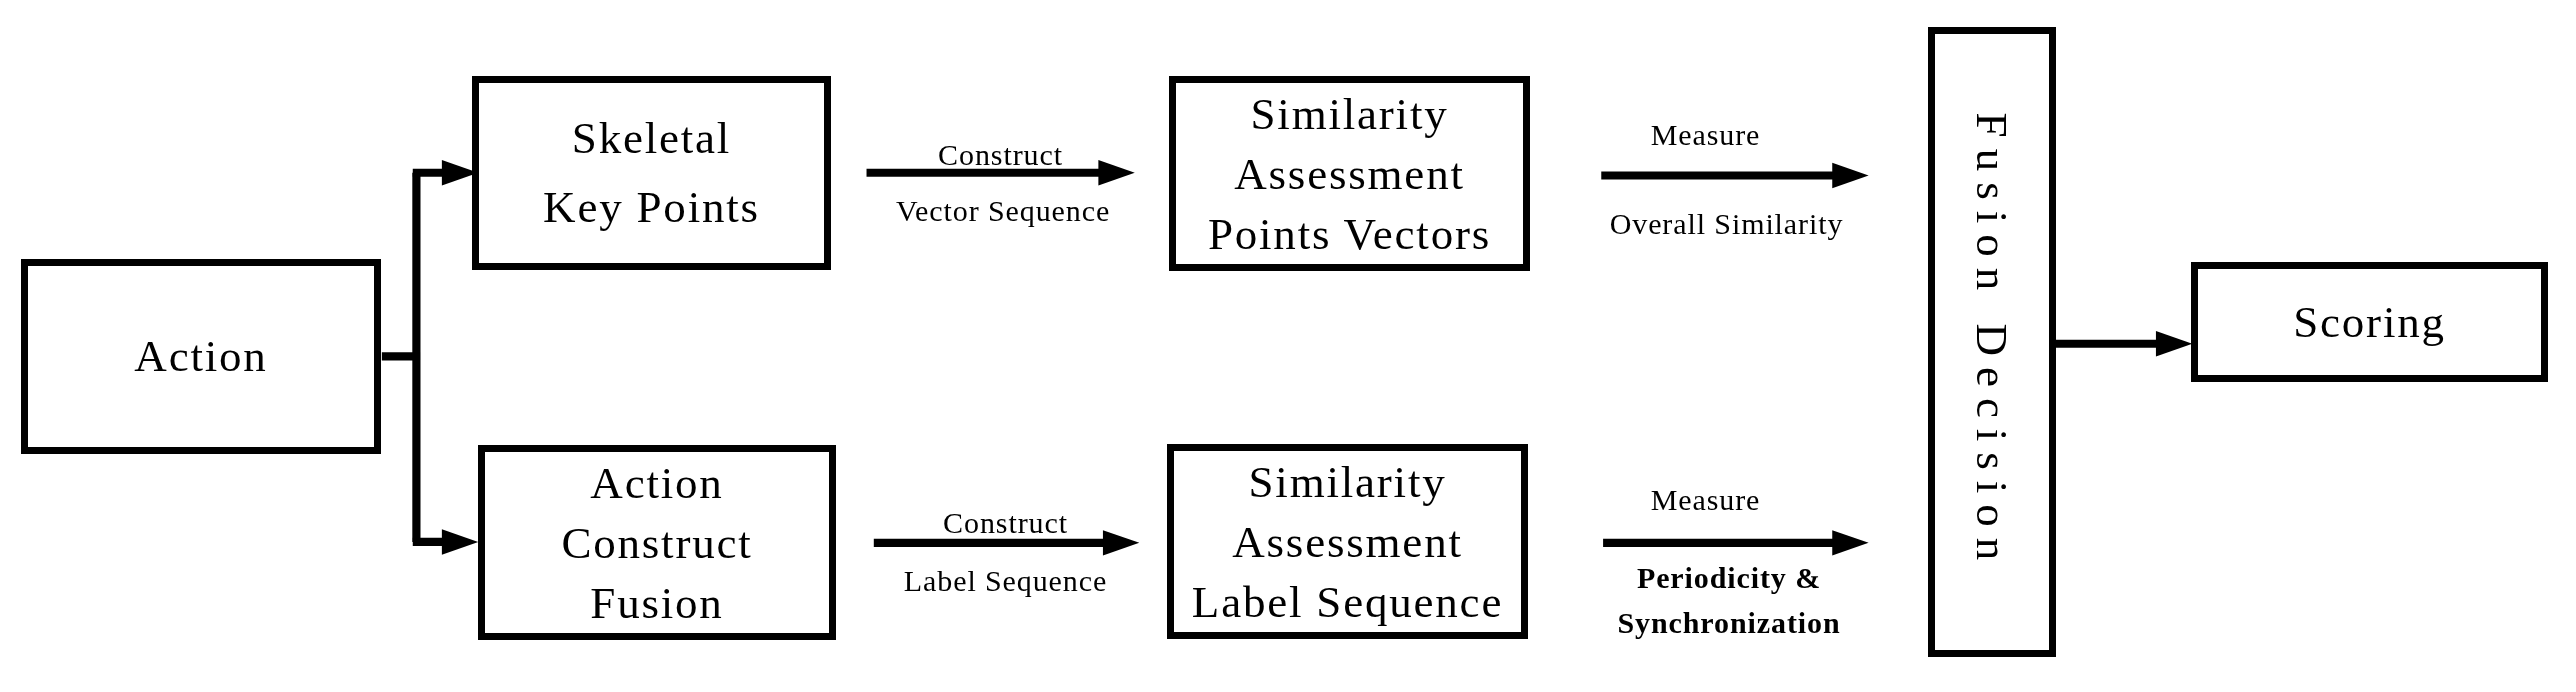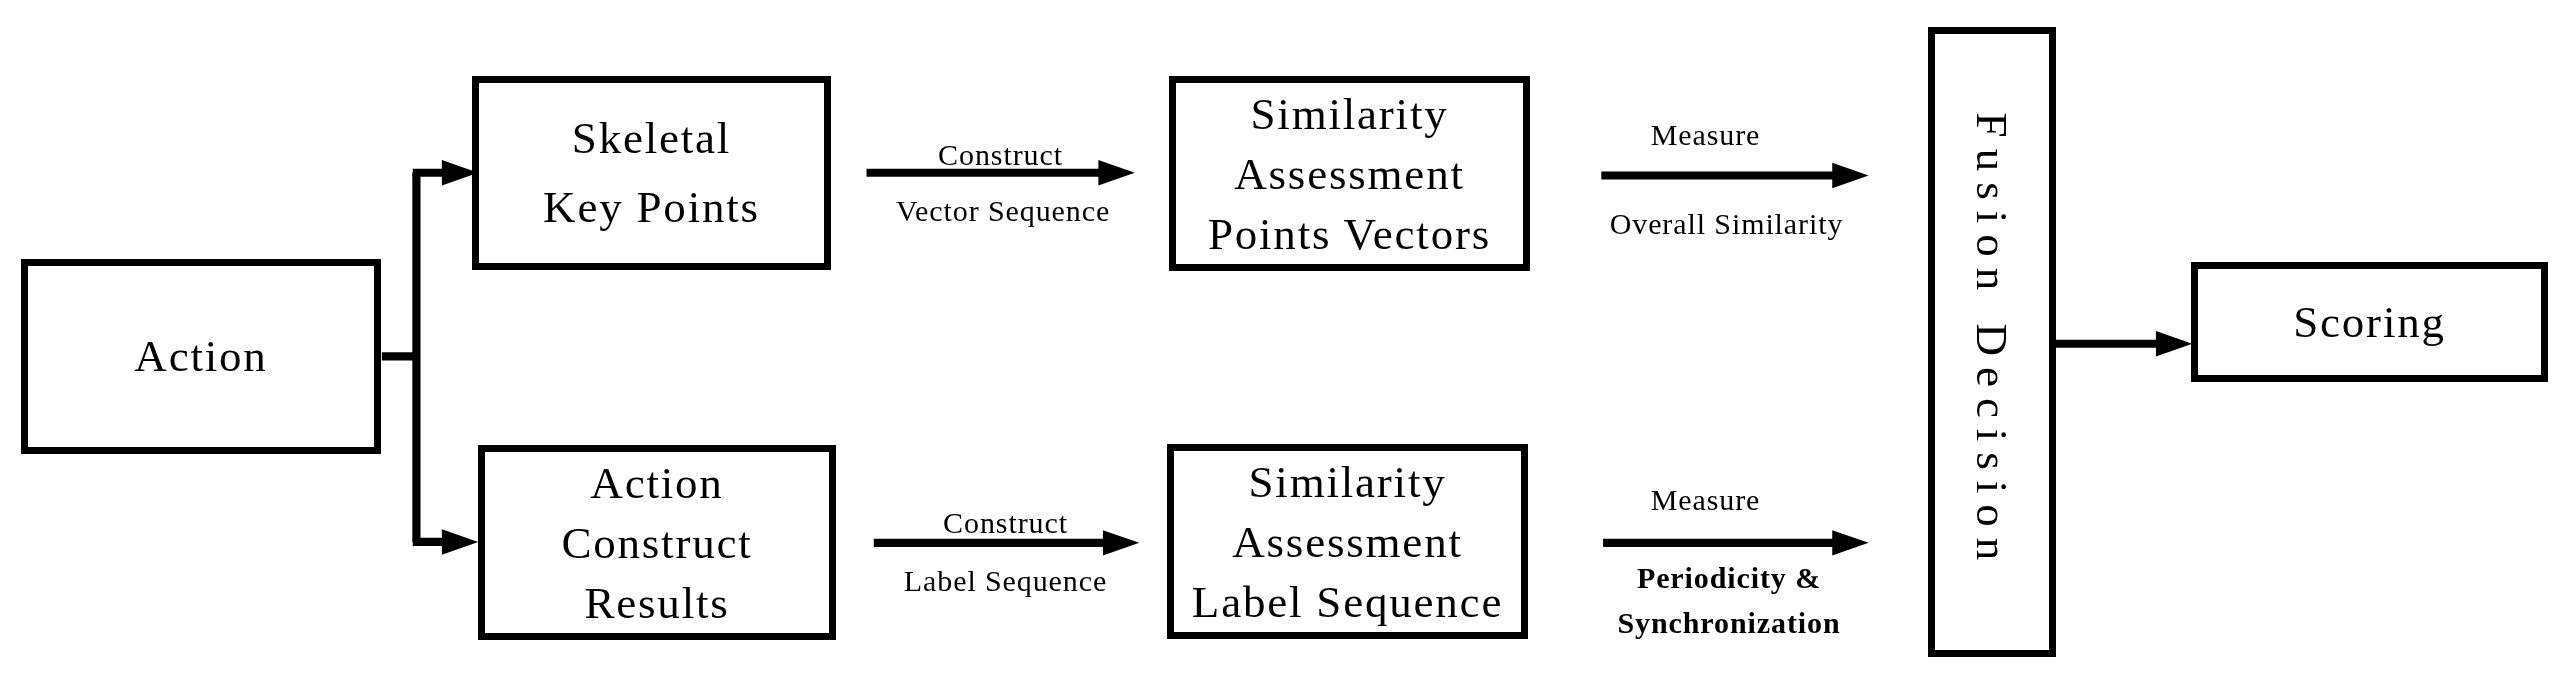--- a/index.html
+++ b/index.html
@@ -119,21 +119,21 @@
   </div>
 
   <div class="box" id="box-skeletal">
     <span>Skeletal</span>
     <span>Key Points</span>
   </div>
 
   <div class="box" id="box-classifier">
     <span>Action</span>
     <span>Construct</span>
-    <span>Results</span>
+    <span>Fusion</span>
   </div>
 
   <div class="box" id="box-joint-vectors">
     <span>Similarity</span>
     <span>Assessment</span>
     <span>Points Vectors</span>
   </div>
 
   <div class="box" id="box-label-sequence">
     <span>Similarity</span>

